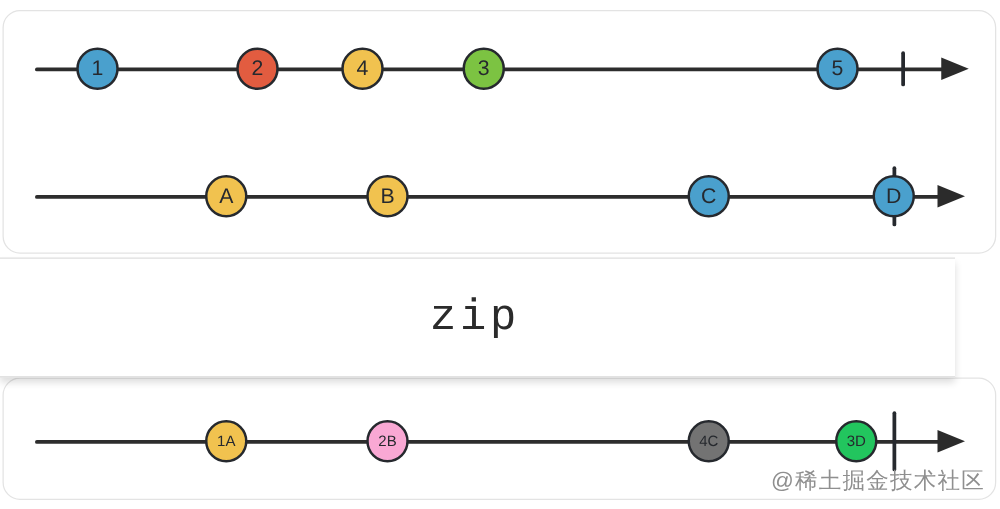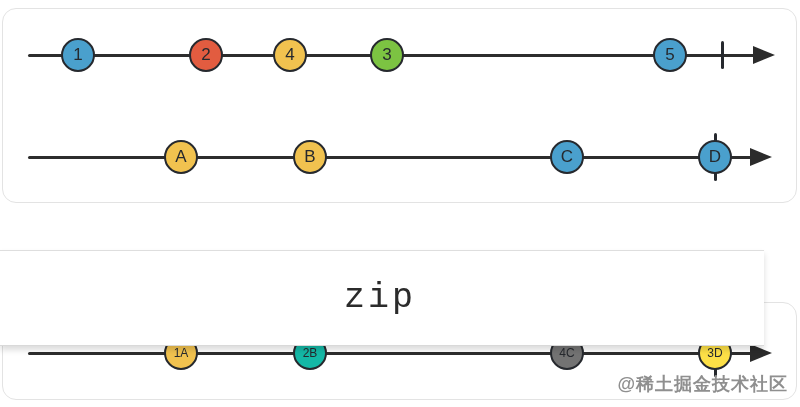--- a/index.html
+++ b/index.html
@@ -30,21 +30,20 @@
     width: 764px; height: 96px;
     background: #ffffff;
     border-top: 1px solid #dedede;
     border-bottom: 1px solid #d9d9d9;
     box-shadow: 0 4px 6px rgba(0,0,0,0.14);
     box-sizing: border-box;
     display: flex;
     align-items: center;
     justify-content: center;
     z-index: 3;
-    margin-top: 44px;
   }
   .zip-label {
     font-family: "Liberation Mono", "DejaVu Sans Mono", monospace;
     font-size: 35px;
     color: #2b2b2b;
     letter-spacing: 3px;
     transform: translateX(-2px);
   }
   .timeline { position: absolute; left: 0; width: 800px; height: 0; }
   .tl-line {
@@ -82,21 +81,20 @@
   .marble.len1 { font-size: 17px; }
   .marble.len2 { font-size: 12px; letter-spacing: 0; }
   .watermark {
     position: absolute;
     right: 12px;
     top: 372px;
     font-size: 18px;
     color: #8f8f8f;
     letter-spacing: 1px;
     z-index: 4;
-    font-weight: bold;
   }
 </style>
 </head>
 <body>
 
 <div class="canvas">
 
   <div class="card top"></div>
 
   <div class="timeline" style="top: 55px; z-index: 2;">
@@ -123,20 +121,20 @@
     <span class="zip-label">zip</span>
   </div>
 
   <div class="card bottom"></div>
 
   <div class="timeline" style="top: 353px; z-index: 2;">
       <div class="tl-line" style="left: 28px; width: 725px; top: -1.5px;"></div>
       <div class="arrow-head" style="left: 750px; top: -9px;"></div>
       <div class="tick" style="height: 48px; left: 713.5px; top: -24px;"></div>
       <div class="marble len2" style="background: rgb(241, 194, 79); left: 164px; top: -17px;">1A</div>
-      <div class="marble len2" style="background: #14b8a6; left: 293px; top: -17px;">2B</div>
+      <div class="marble len2" style="background: #f9a8d4; left: 293px; top: -17px;">2B</div>
       <div class="marble len2" style="background: #737373; left: 550px; top: -17px;">4C</div>
-      <div class="marble len2" style="background: #fde047; left: 698px; top: -17px;">3D</div>
+      <div class="marble len2" style="background: #22c55e; left: 668px; top: -17px;">3D</div>
     </div>
 
   <div class="watermark">@稀土掘金技术社区</div>
 
 </div>
 
 </body></html>

